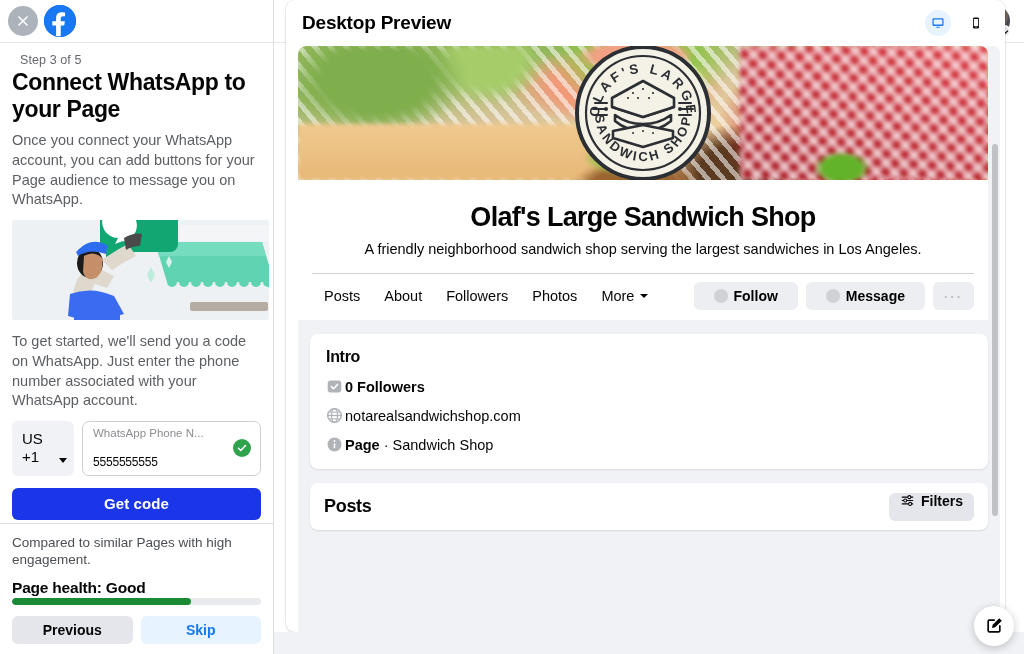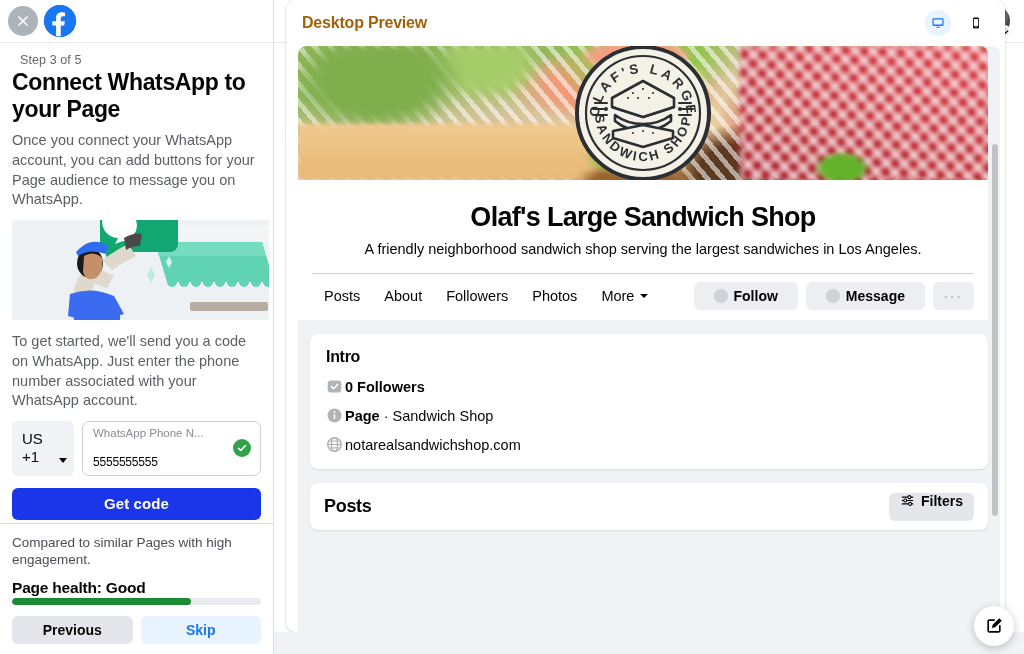--- a/index.html
+++ b/index.html
@@ -131,21 +131,21 @@
   #preview-card {
     position: absolute; left: 12px; top: 0px; right: 19px; bottom: 22px;
     background: #fff; border-radius: 9px;
     box-shadow: 0 1px 3px rgba(0,0,0,.14), 0 0 0 1px rgba(0,0,0,.035);
     overflow: hidden;
   }
   #preview-header {
     height: 46px; display: flex; align-items: center; justify-content: space-between;
     padding: 0 16px 0 16px;
   }
-  #preview-title { font-size: 16px; font-weight: 700; letter-spacing: -.2px; color:#a16207;}
+  #preview-title { font-size: 19px; font-weight: 700; letter-spacing: -.2px; color:#000000;}
   #device-toggle { display: flex; align-items: center; gap: 12px; }
   .device-btn { width: 26px; height: 26px; display:flex;align-items:center;justify-content:center;
      border-radius:50%; cursor:pointer; border:none; background:transparent; }
   .device-btn.active { background: #e7f3ff; }
 
   
   #preview-frame {
     position:absolute; left: 12px; right: 5px; top: 46px; bottom: 0;
     background: #f0f2f5; border-top-left-radius: 8px; border-top-right-radius: 8px;
     overflow: hidden;
@@ -546,39 +546,39 @@
                   <rect x="2" y="3" width="16" height="14" rx="3.5" fill="#b0b3b8"></rect>
                   <path d="M6.4 10.2l2.4 2.4 4.8-5" stroke="#fff" stroke-width="1.9" fill="none" stroke-linecap="round" stroke-linejoin="round"></path>
                 </svg>
               </span>
               <b>0 Followers</b>
             </div>
 
             <div class="intro-row">
               <span class="intro-icon">
                 <svg viewBox="0 0 20 20" width="17" height="17" aria-hidden="true">
-                  <circle cx="10" cy="10" r="8.2" fill="#b0b3b8"></circle>
-                  <rect x="9.1" y="8.4" width="1.8" height="6" rx=".9" fill="#fff"></rect>
-                  <circle cx="10" cy="5.9" r="1.1" fill="#fff"></circle>
-                </svg>
-              </span>
-              <span><b>Page</b><span class="muted"> · Sandwich Shop</span></span>
-            </div>
-
-            <div class="intro-row">
-              <span class="intro-icon">
-                <svg viewBox="0 0 20 20" width="17" height="17" aria-hidden="true">
                   <circle cx="10" cy="10" r="8" fill="none" stroke="#b0b3b8" stroke-width="1.7"></circle>
                   <ellipse cx="10" cy="10" rx="3.6" ry="8" fill="none" stroke="#b0b3b8" stroke-width="1.5"></ellipse>
                   <line x1="2.2" y1="10" x2="17.8" y2="10" stroke="#b0b3b8" stroke-width="1.5"></line>
                   <line x1="3.6" y1="6" x2="16.4" y2="6" stroke="#b0b3b8" stroke-width="1.3"></line>
                   <line x1="3.6" y1="14" x2="16.4" y2="14" stroke="#b0b3b8" stroke-width="1.3"></line>
                 </svg>
               </span>
               <span>notarealsandwichshop.com</span>
+            </div>
+
+            <div class="intro-row">
+              <span class="intro-icon">
+                <svg viewBox="0 0 20 20" width="17" height="17" aria-hidden="true">
+                  <circle cx="10" cy="10" r="8.2" fill="#b0b3b8"></circle>
+                  <rect x="9.1" y="8.4" width="1.8" height="6" rx=".9" fill="#fff"></rect>
+                  <circle cx="10" cy="5.9" r="1.1" fill="#fff"></circle>
+                </svg>
+              </span>
+              <span><b>Page</b><span class="muted"> · Sandwich Shop</span></span>
             </div>
           </div>
 
           <div id="posts-card">
             <span id="posts-title">Posts</span>
             <button id="filters-btn">
               <span>
                 <svg viewBox="0 0 20 20" width="15" height="15" aria-hidden="true">
                   <g stroke="#050505" stroke-width="1.5" stroke-linecap="round">
                     <line x1="3" y1="5.5" x2="17" y2="5.5"></line>

